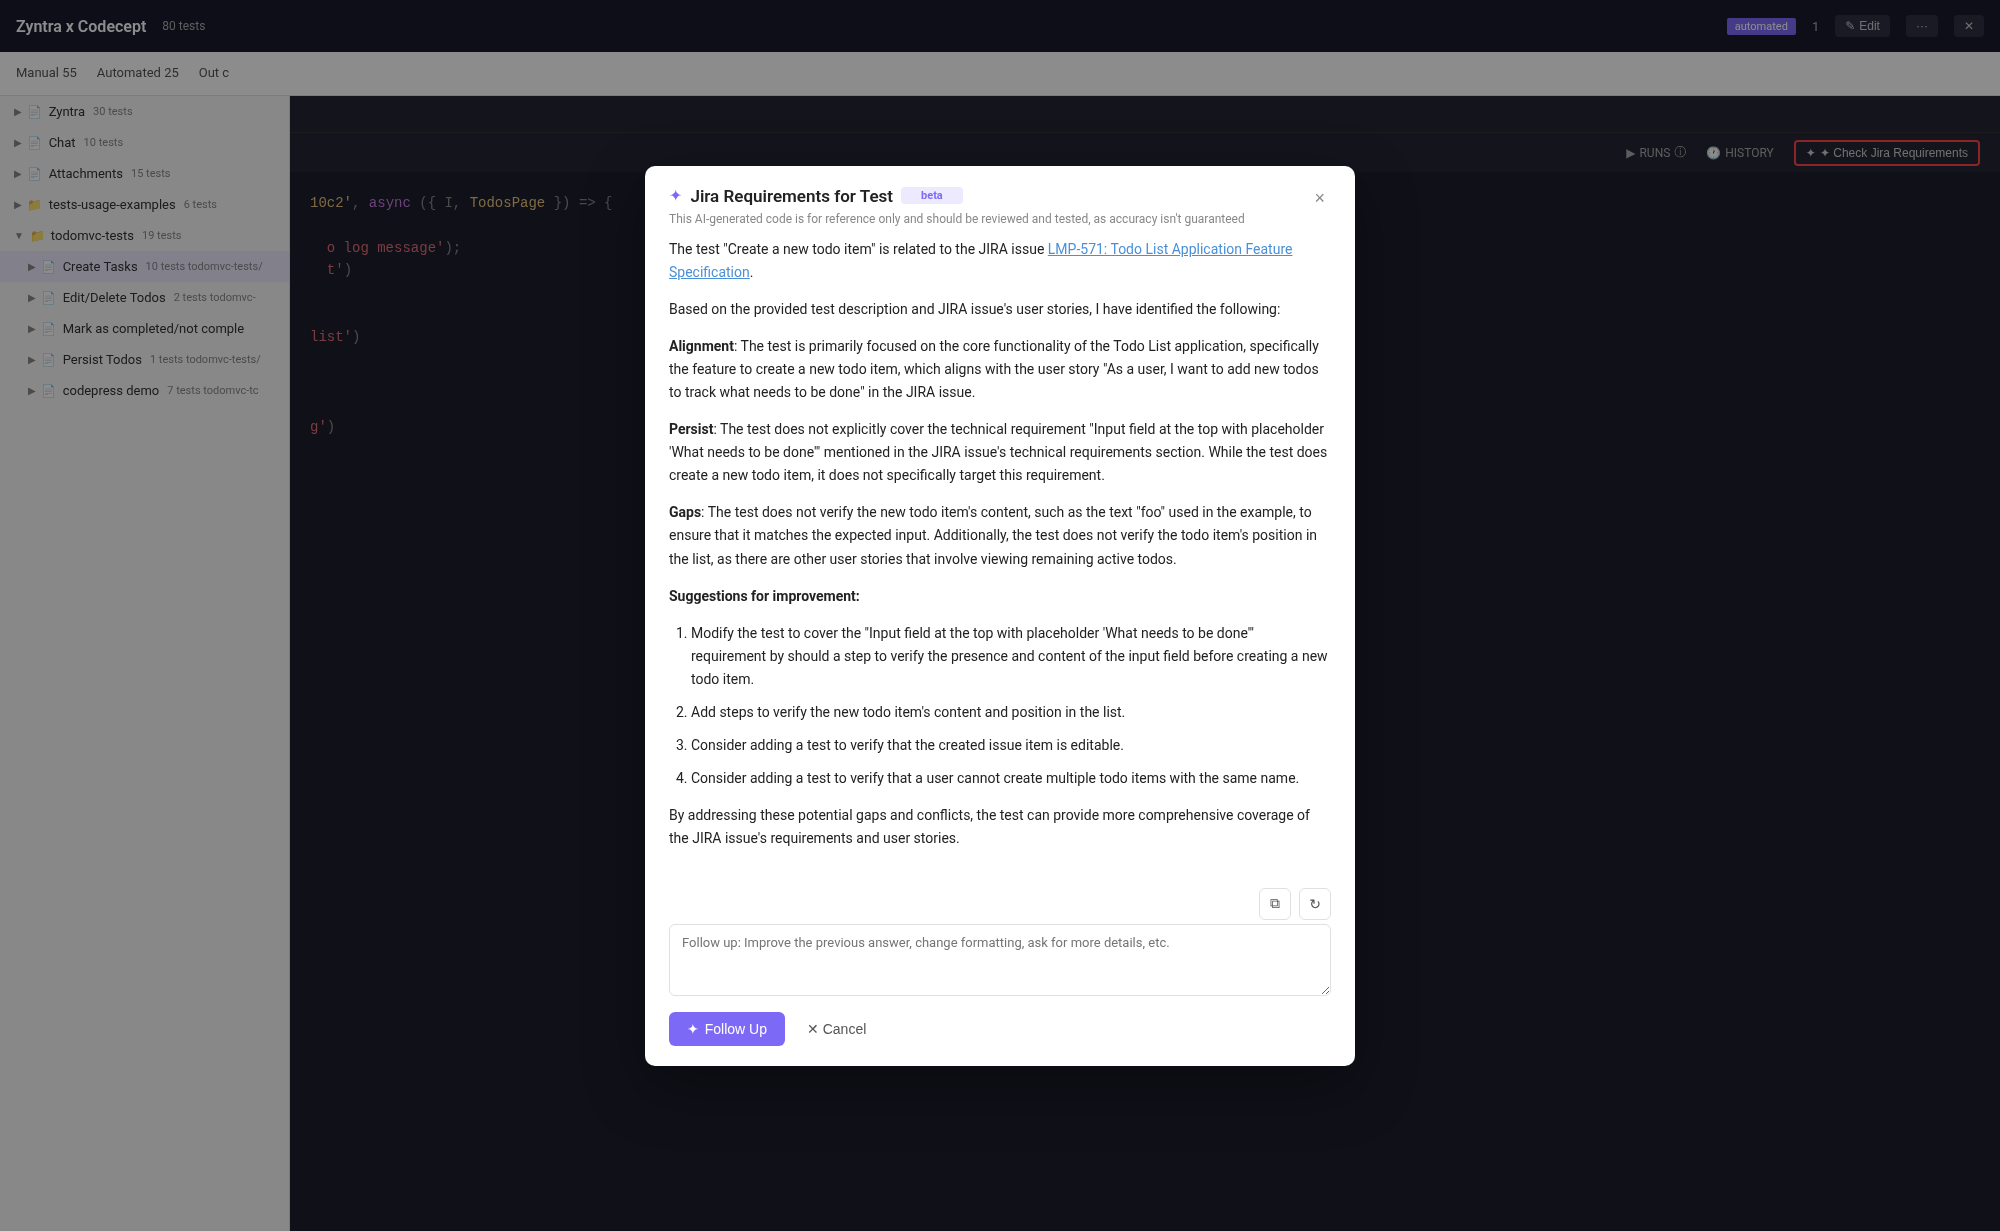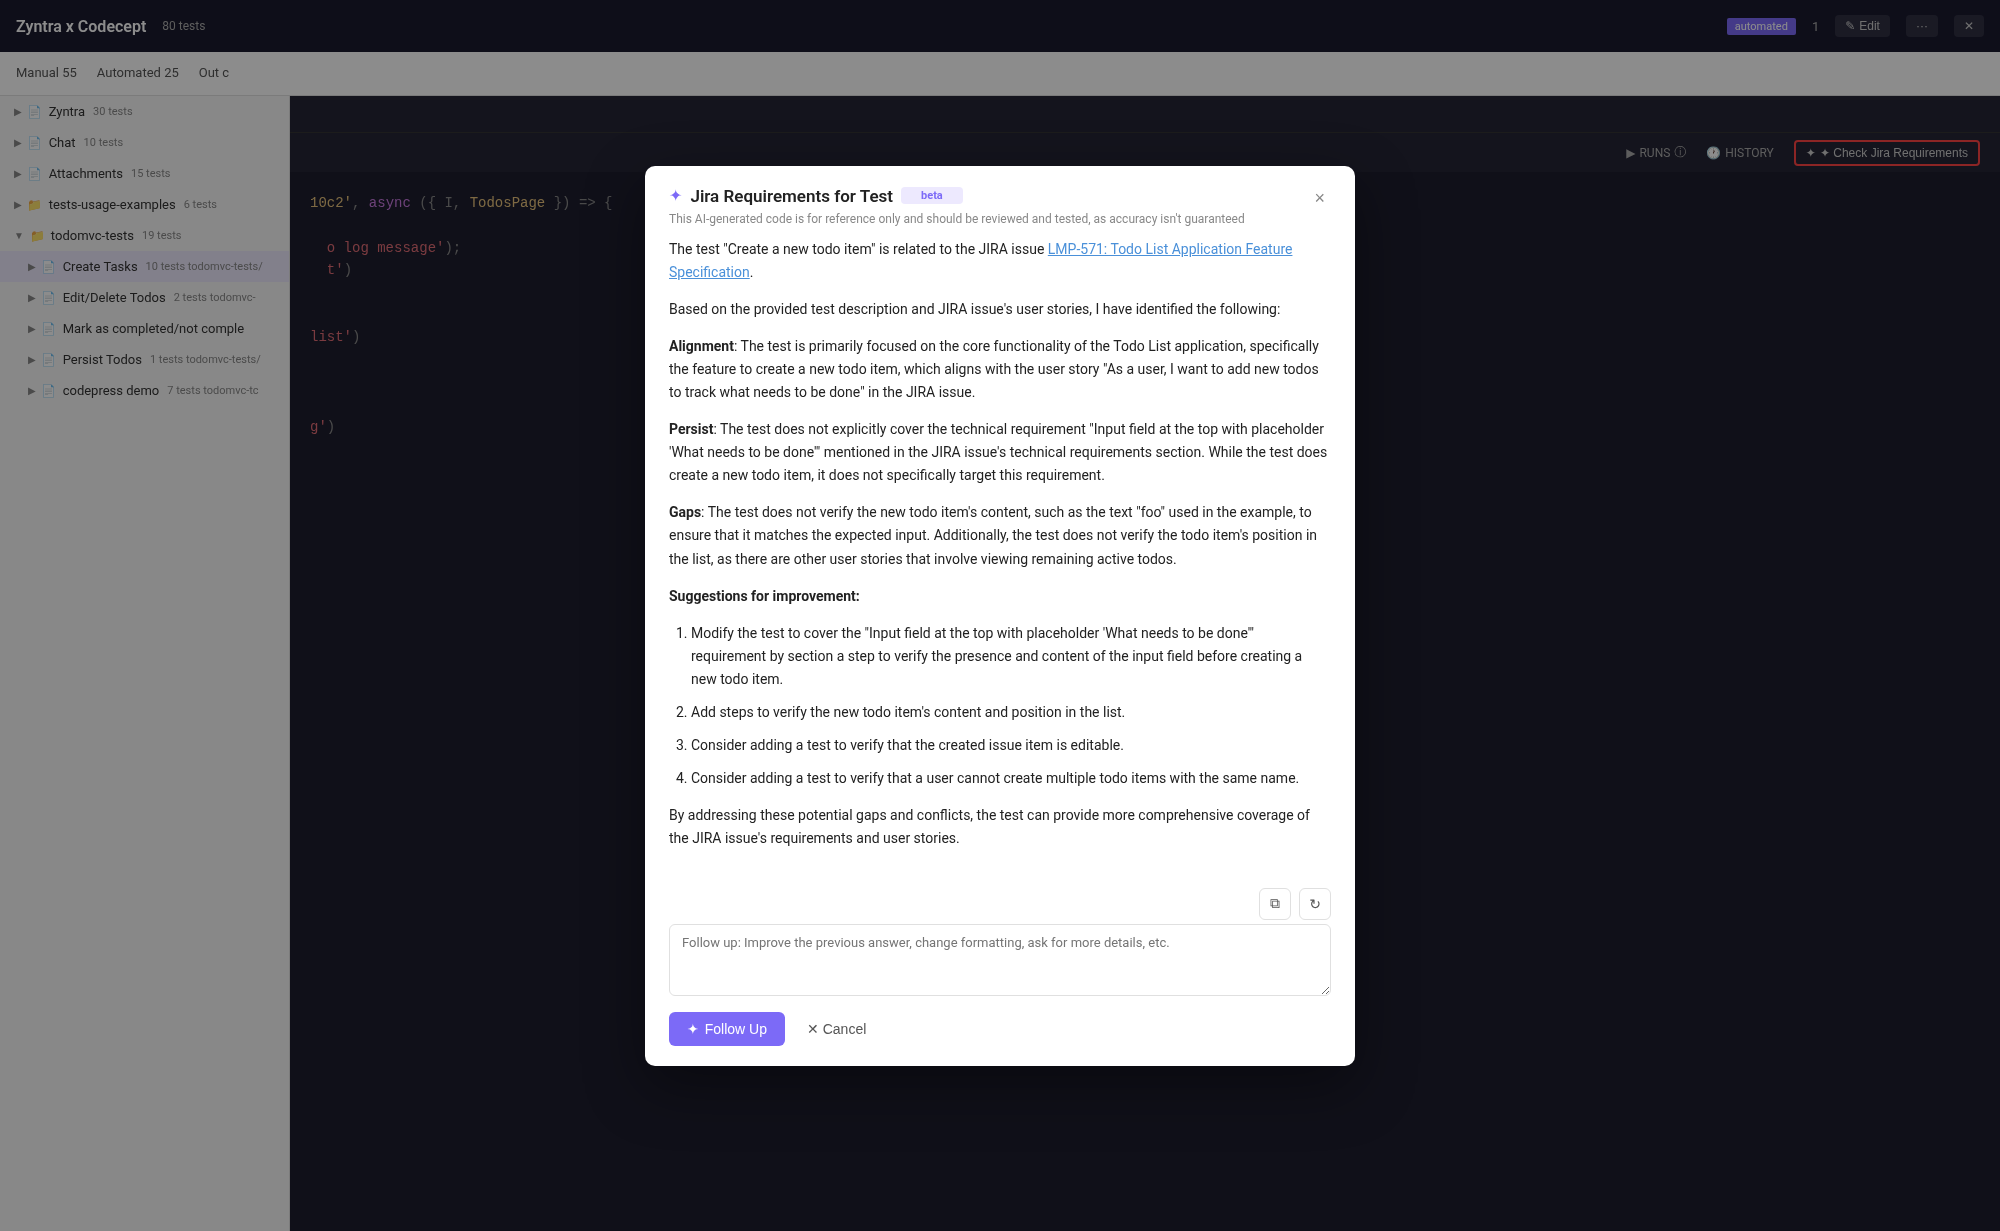--- a/index.html
+++ b/index.html
@@ -486,21 +486,21 @@
     <p>
       <span class="section-label">Persist</span><span>: The test does not explicitly cover the technical requirement "Input field at the top with placeholder 'What needs to be done'" mentioned in the JIRA issue's technical requirements section. While the test does create a new todo item, it does not specifically target this requirement.</span>
     </p>
     <p>
       <span class="section-label">Gaps</span><span>: The test does not verify the new todo item's content, such as the text "foo" used in the example, to ensure that it matches the expected input. Additionally, the test does not verify the todo item's position in the list, as there are other user stories that involve viewing remaining active todos.</span>
     </p>
     <p>
       <strong>Suggestions for improvement:</strong>
     </p>
     <ol>
-      <li>Modify the test to cover the "Input field at the top with placeholder 'What needs to be done'" requirement by section a step to verify the presence and content of the input field before creating a new todo item.</li>
+      <li>Modify the test to cover the "Input field at the top with placeholder 'What needs to be done'" requirement by should a step to verify the presence and content of the input field before creating a new todo item.</li>
       <li>Add steps to verify the new todo item's content and position in the list.</li>
       <li>Consider adding a test to verify that the created issue item is editable.</li>
       <li>Consider adding a test to verify that a user cannot create multiple todo items with the same name.</li>
     </ol>
     <p>By addressing these potential gaps and conflicts, the test can provide more comprehensive coverage of the JIRA issue's requirements and user stories.</p>
   </div>
 
   <div class="modal-action-bar">
     <button class="icon-btn">
       <span>⧉</span>

